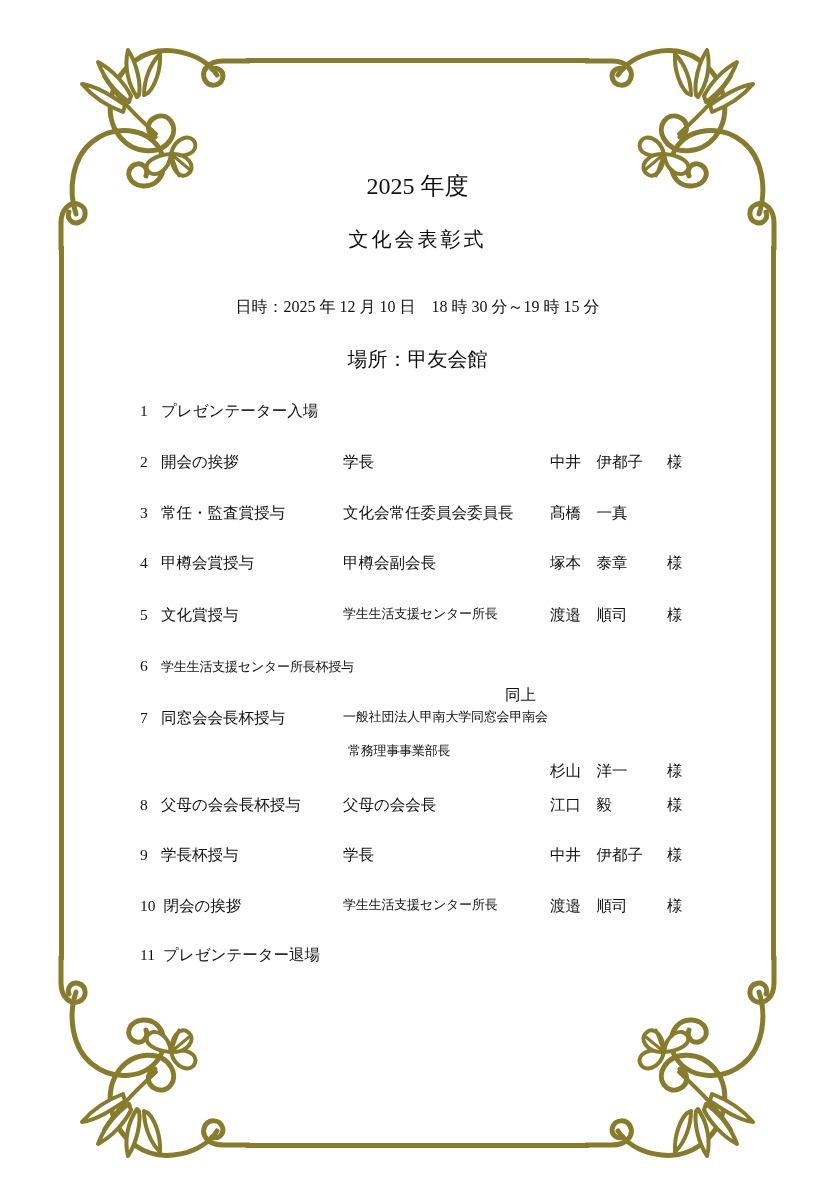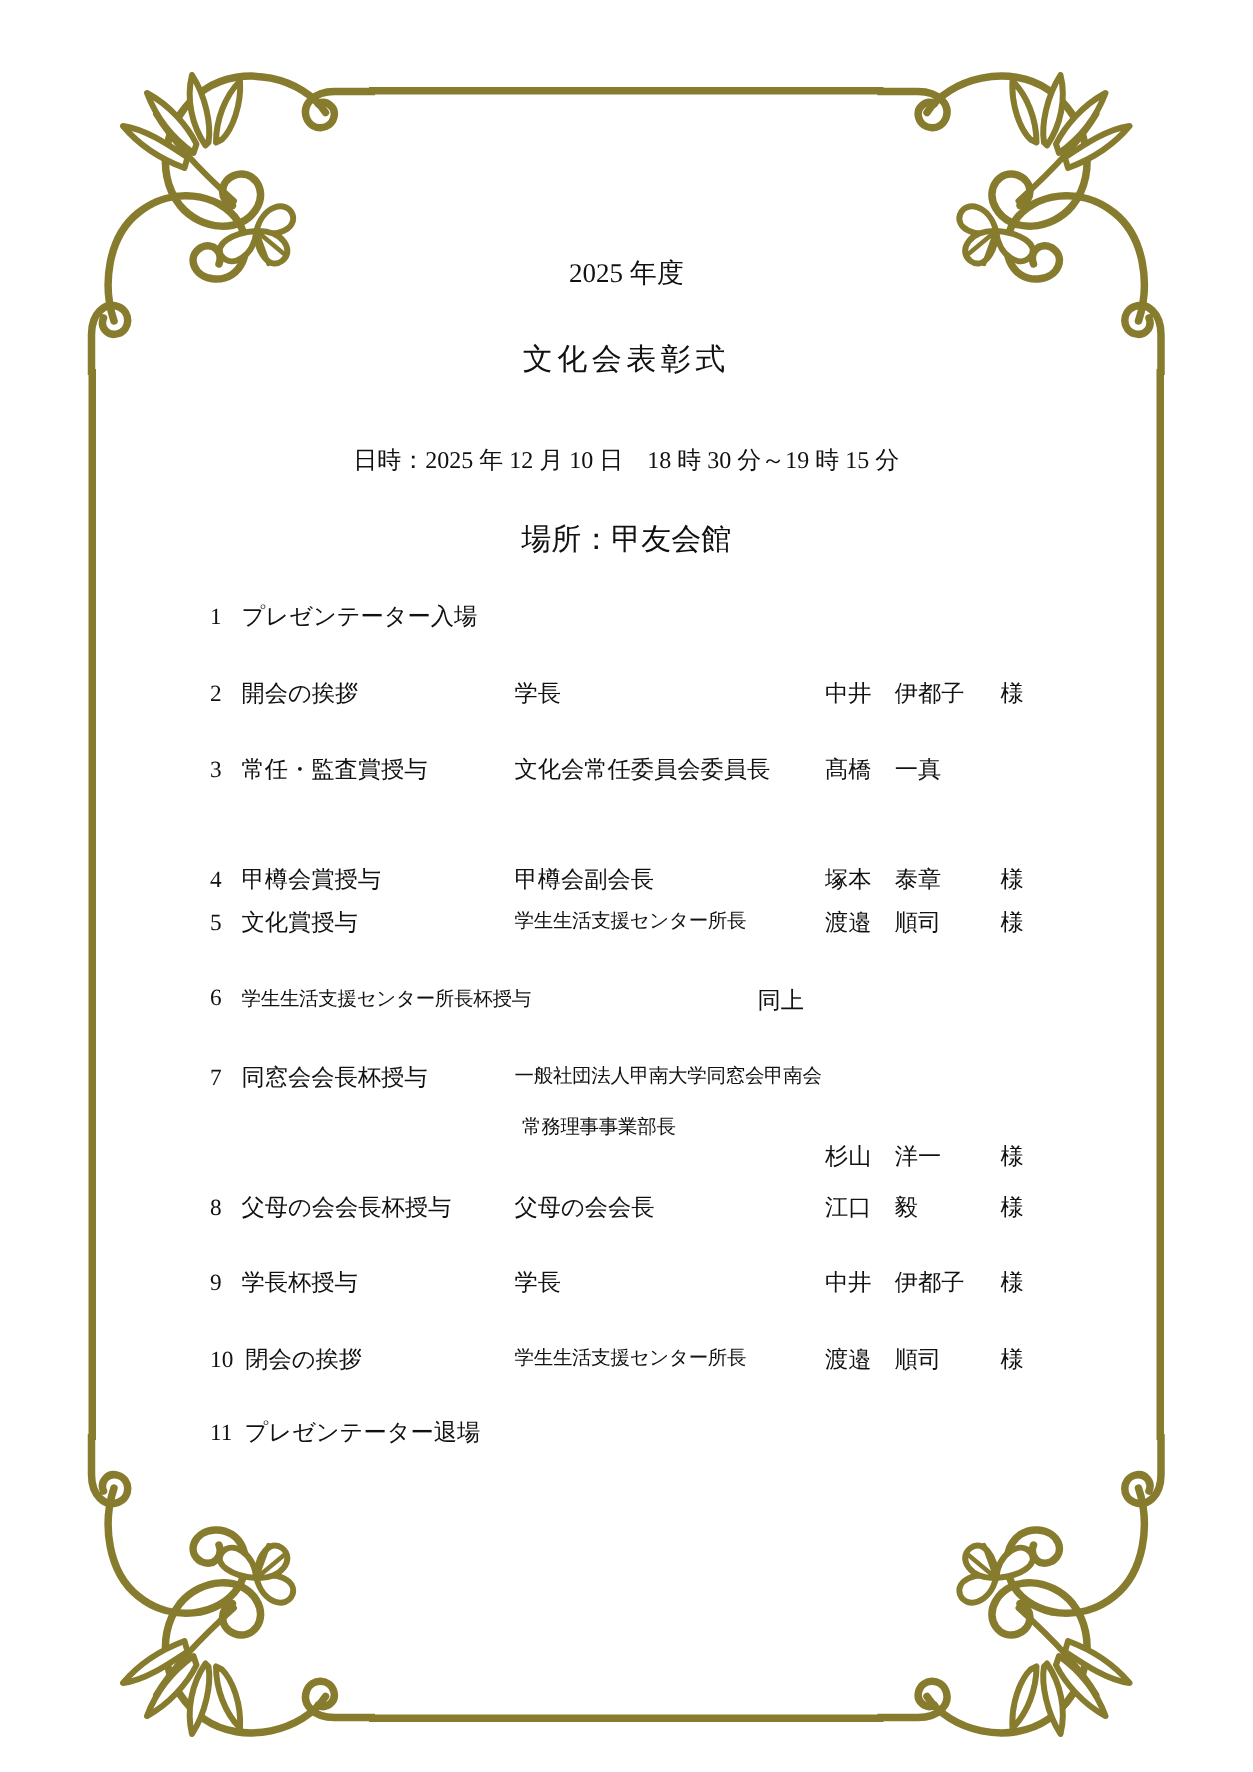--- a/index.html
+++ b/index.html
@@ -16,32 +16,32 @@
   .line.left  {left:59px; top:246px;  width:5px;  height:714px;}
   .line.right {left:771px;top:246px;  width:5px;  height:714px;}
   
   .corner{position:absolute;width:210px;height:210px;}
   .corner.tl{left:40px;top:40px;}
   .corner.tr{left:585px;top:40px;transform:scaleX(-1);}
   .corner.bl{left:40px;top:956px;transform:scaleY(-1);}
   .corner.br{left:585px;top:956px;transform:scale(-1,-1);}
   
   .hdr{position:absolute;left:0;width:100%;text-align:center;white-space:nowrap;}
-  .hdr.year {top:170px;font-size:18px;}
+  .hdr.year {top:170px;font-size:24px;}
   .hdr.title{top:226px;font-size:20px;letter-spacing:3px;}
   .hdr.dt   {top:297px;font-size:16px;}
   .hdr.venue{top:346px;font-size:20px;}
   
   .row{position:absolute;left:140px;width:580px;height:26px;font-size:15.5px;white-space:nowrap;}
   .row .no{display:inline-block;min-width:13px;margin-right:8px;}
   .col{position:absolute;top:0;white-space:nowrap;}
   .col.role{left:203px;}
   .col.name{left:410px;}
   .col.hono{left:527px;}
-  .col.ditto{left:365px;}
+  .col.ditto{left:365px;margin-top:28px;}
   .cond{font-size:13px;letter-spacing:-0.2px;}
   .l2{top:34px;margin-top:19px;}
   .r7 .col.role2{left:208px;top:34px;}
 </style>
 </head>
 <body>
 
 <div class="page">
 
   <svg width="0" height="0" style="position:absolute" aria-hidden="true">
@@ -97,21 +97,21 @@
     <span class="col name">中井　伊都子</span>
     <span class="col hono">様</span>
   </div>
 
   <div class="row" style="top:503px">
     <span class="no">3</span><span>常任・監査賞授与</span>
     <span class="col role">文化会常任委員会委員長</span>
     <span class="col name">髙橋　一真</span>
   </div>
 
-  <div class="row" style="top:576px">
+  <div class="row" style="top:553px">
     <span class="no">4</span><span>甲樽会賞授与</span>
     <span class="col role">甲樽会副会長</span>
     <span class="col name">塚本　泰章</span>
     <span class="col hono">様</span>
   </div>
 
   <div class="row" style="top:605px">
     <span class="no">5</span><span>文化賞授与</span>
     <span class="col role cond">学生生活支援センター所長</span>
     <span class="col name">渡邉　順司</span>

